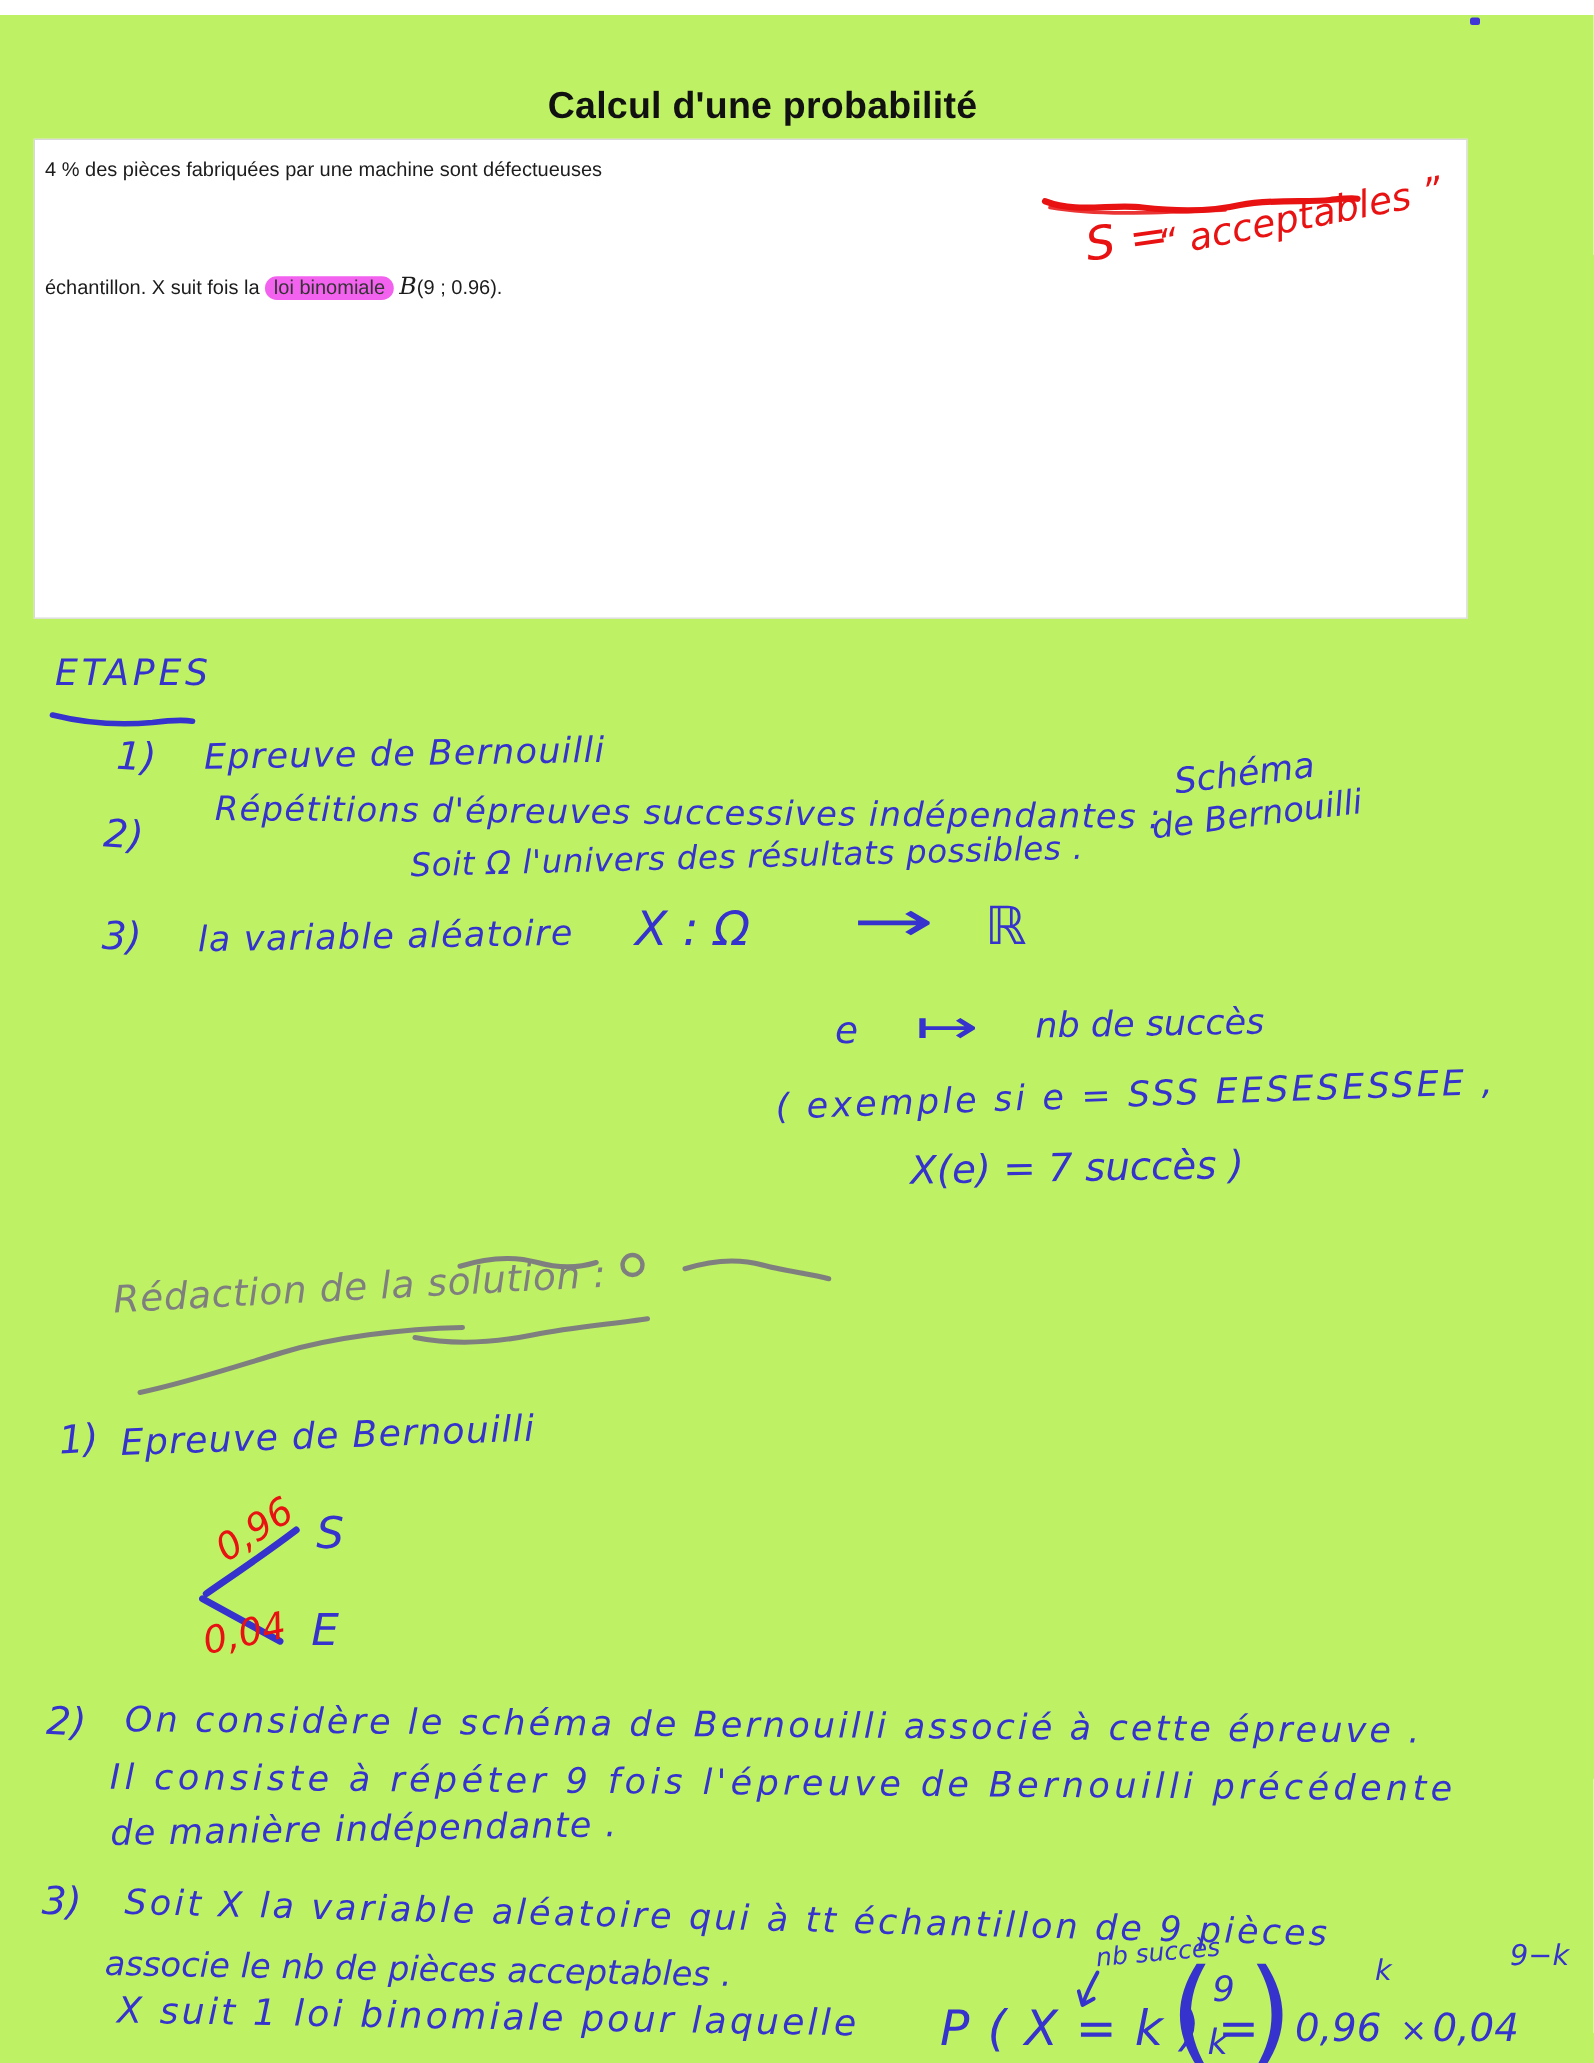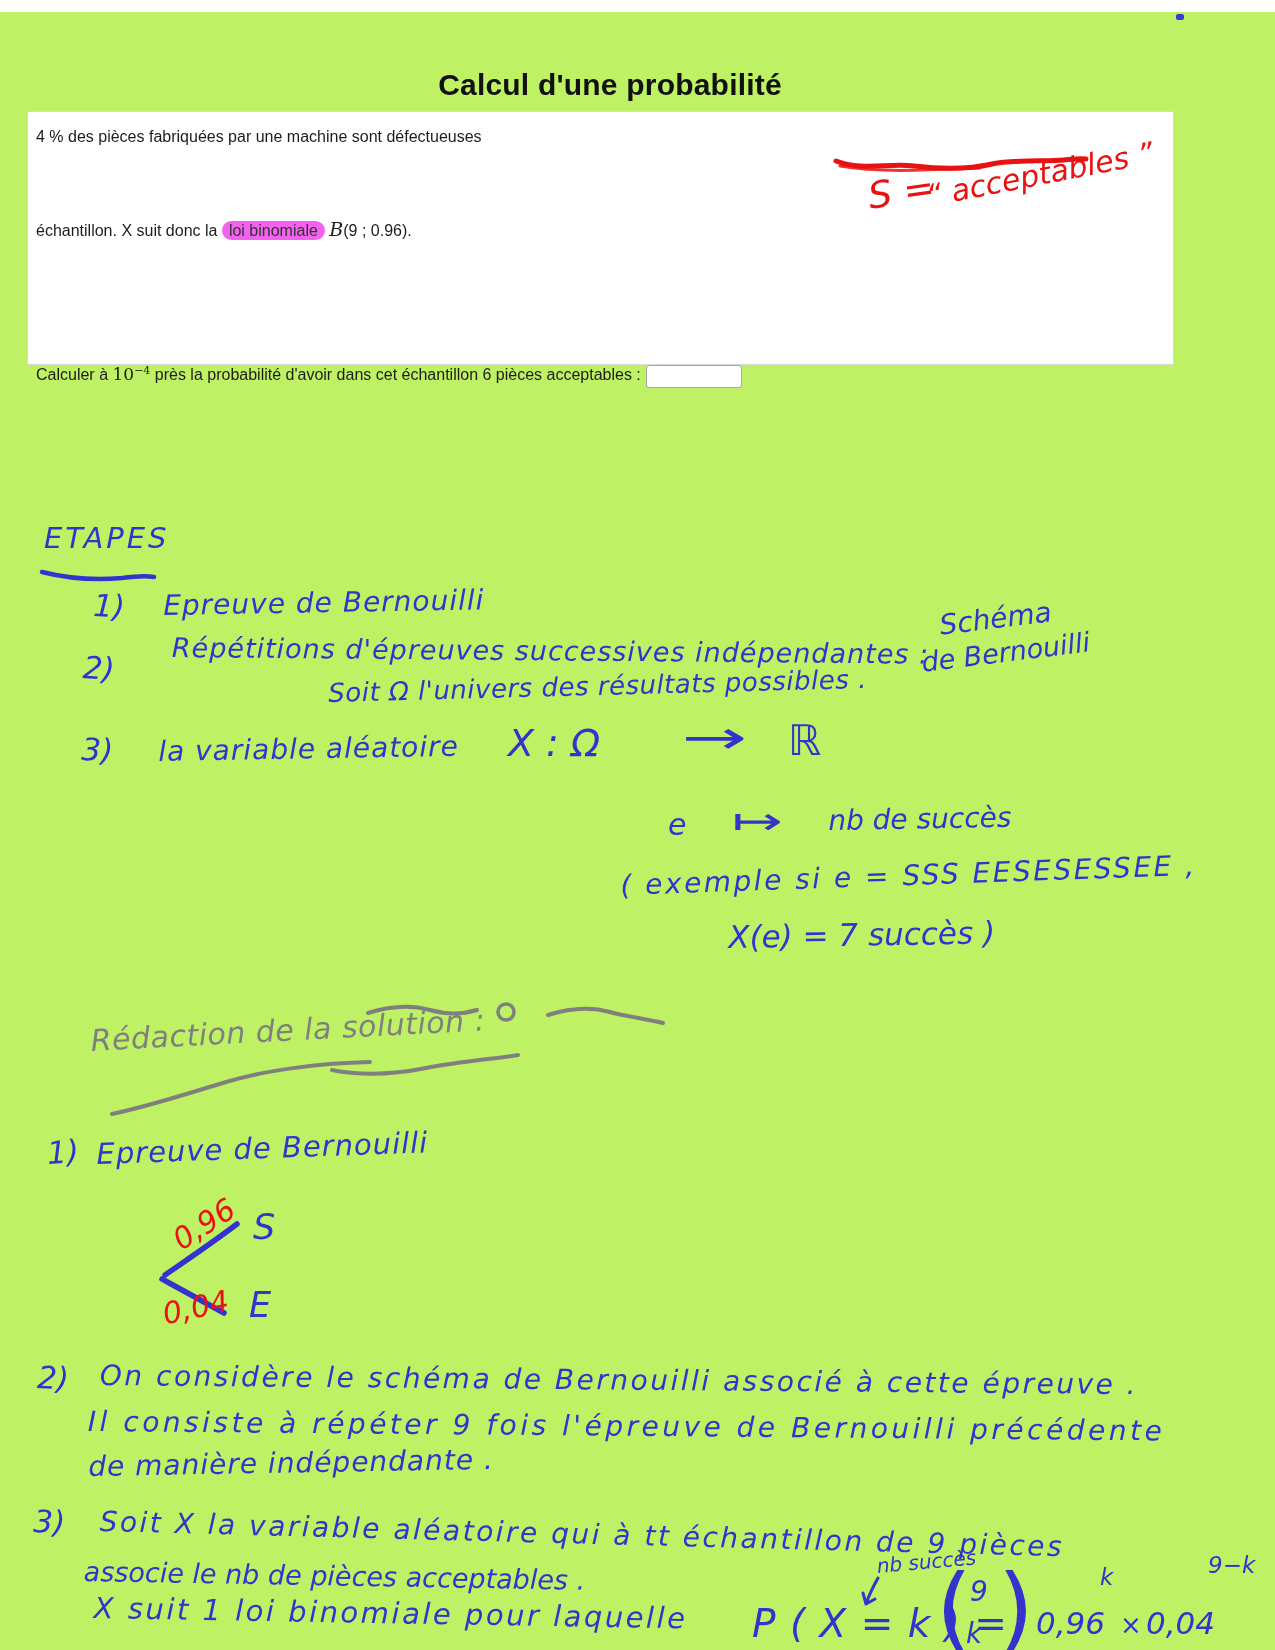--- a/index.html
+++ b/index.html
@@ -13,21 +13,21 @@
   #page{
     position:relative;width:1275px;height:1650px;overflow:hidden;
     background:#bef264;font-family:"Liberation Sans",sans-serif;color:var(--text-black);margin-top:12px;
   }
   
   .page-title{
     position:absolute;top:36px;left:0;width:1220px;text-align:center;
     font-size:30px;font-weight:700;color:#111;letter-spacing:.2px;
   }
   .exercise-panel{
-    position:absolute;left:27px;top:99px;width:1147px;height:254px;
+    position:absolute;left:27px;top:99px;width:1147px;height:384px;
     border:1px solid #d8d8d8;background:#ffffff;box-sizing:border-box;
   }
   .ex-line{position:absolute;left:8px;font-size:16px;line-height:19px;color:var(--text-black);white-space:nowrap;}
   .hl-pill{
     background:var(--highlight-pink);color:#333;border-radius:10px;padding:1px 7px;
   }
   .math-serif{font-family:"DejaVu Serif",serif;}
   .math-var{font-family:"DejaVu Serif",serif;font-style:italic;font-size:19px;}
   .answer-input{
     width:96px;height:23px;margin-left:5px;vertical-align:middle;
@@ -57,24 +57,21 @@
 
 <div id="page">
 
   <div class="ink-dot"></div>
 
   <h1 class="page-title">Calcul d'une probabilité</h1>
 
   <div class="exercise-panel">
     <p class="ex-line" style="top:-1px;">4 % des pièces fabriquées par une machine sont défectueuses</p>
     <p class="ex-line" style="top:92px;">
-      <span>échantillon. X suit donc la </span><span class="hl-pill">loi binomiale</span> <span class="math-var">B</span><span>(9 ; 0.96).</span>
-    </p>
-    <p class="ex-line" style="top:233px;">
-      <span>Calculer à </span><span class="math-serif" style="font-size:17px;">10</span><sup class="math-serif exp-print">−4</sup><span> près la probabilité d'avoir dans cet échantillon 6 pièces acceptables :</span><input class="answer-input" type="text" value="" style="">
+      <span>échantillon. X suit fois la </span><span class="hl-pill">loi binomiale</span> <span class="math-var">B</span><span>(9 ; 0.96).</span>
     </p>
   </div>
 
   <svg class="stroke-layer" width="1275" height="1650" viewBox="0 0 1275 1650">
 
     <path d="M 836 149 C 862 159 888 151 914 154 C 940 157 966 158 992 152 C 1018 147 1046 150 1064 148 C 1074 147 1081 146 1086 147" fill="none" class="stroke-red" stroke-width="5" stroke-linecap="round"></path>
     <path d="M 840 154 C 880 161 930 158 980 156" fill="none" class="stroke-red" stroke-width="3" stroke-linecap="round" opacity="0.85"></path>
 
     <path d="M 42 560 C 70 567 100 568 122 566 C 138 564 148 564 154 565" fill="none" class="stroke-blue" stroke-width="4.5" stroke-linecap="round"></path>
 

